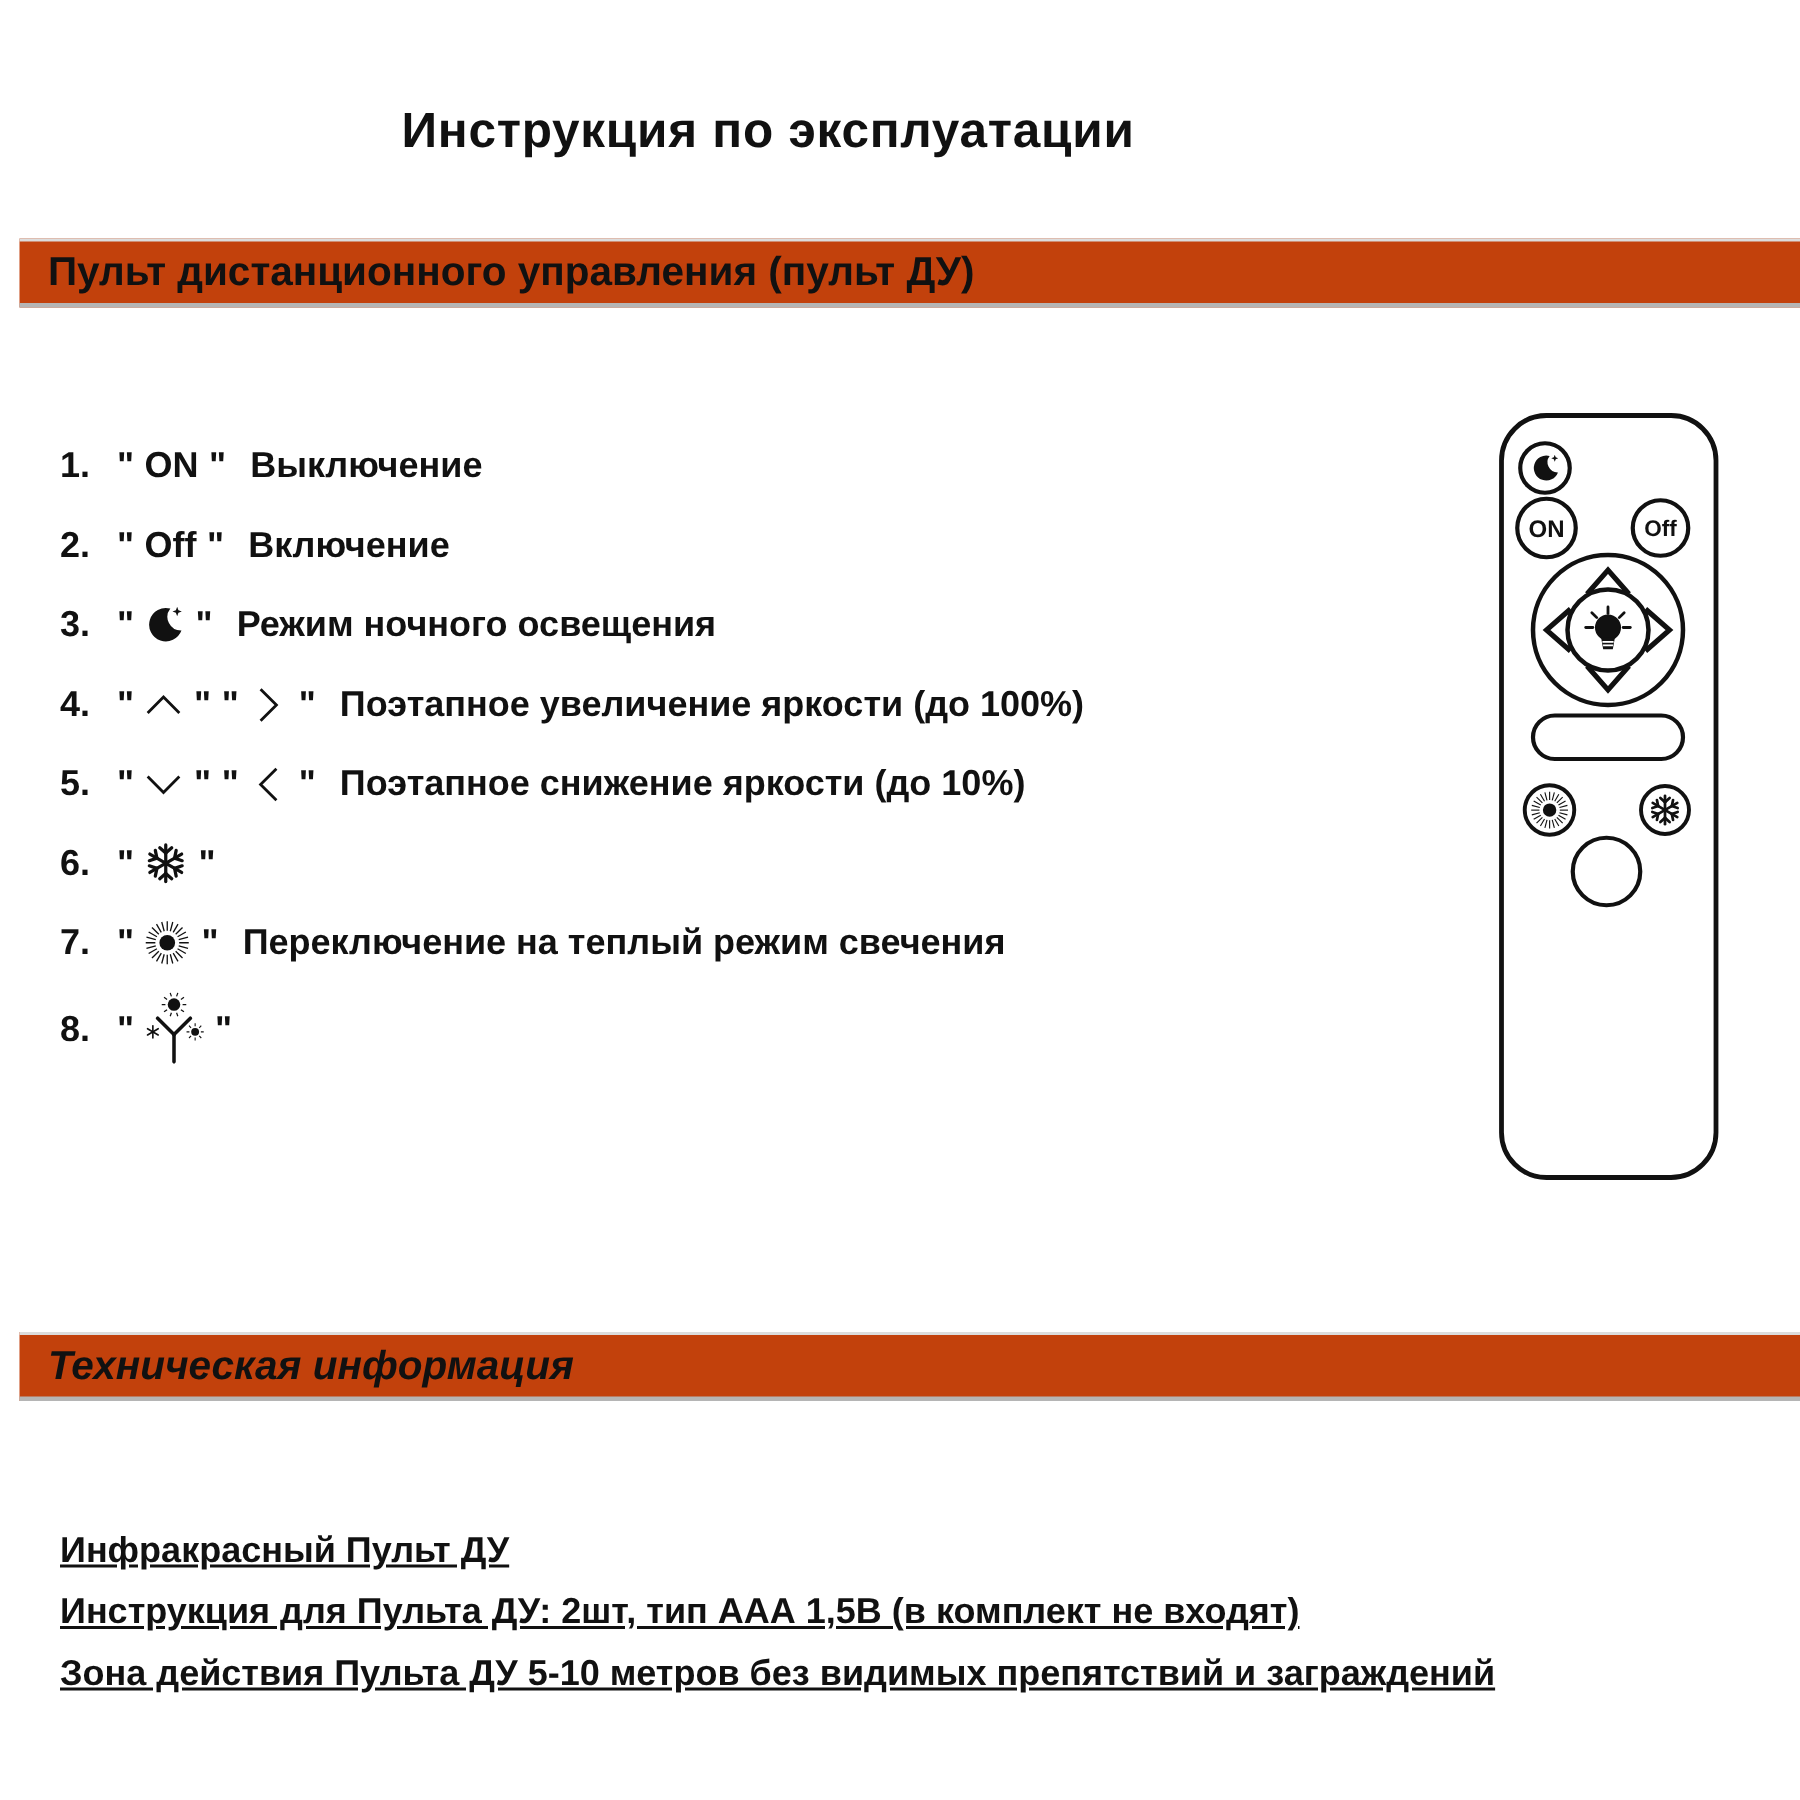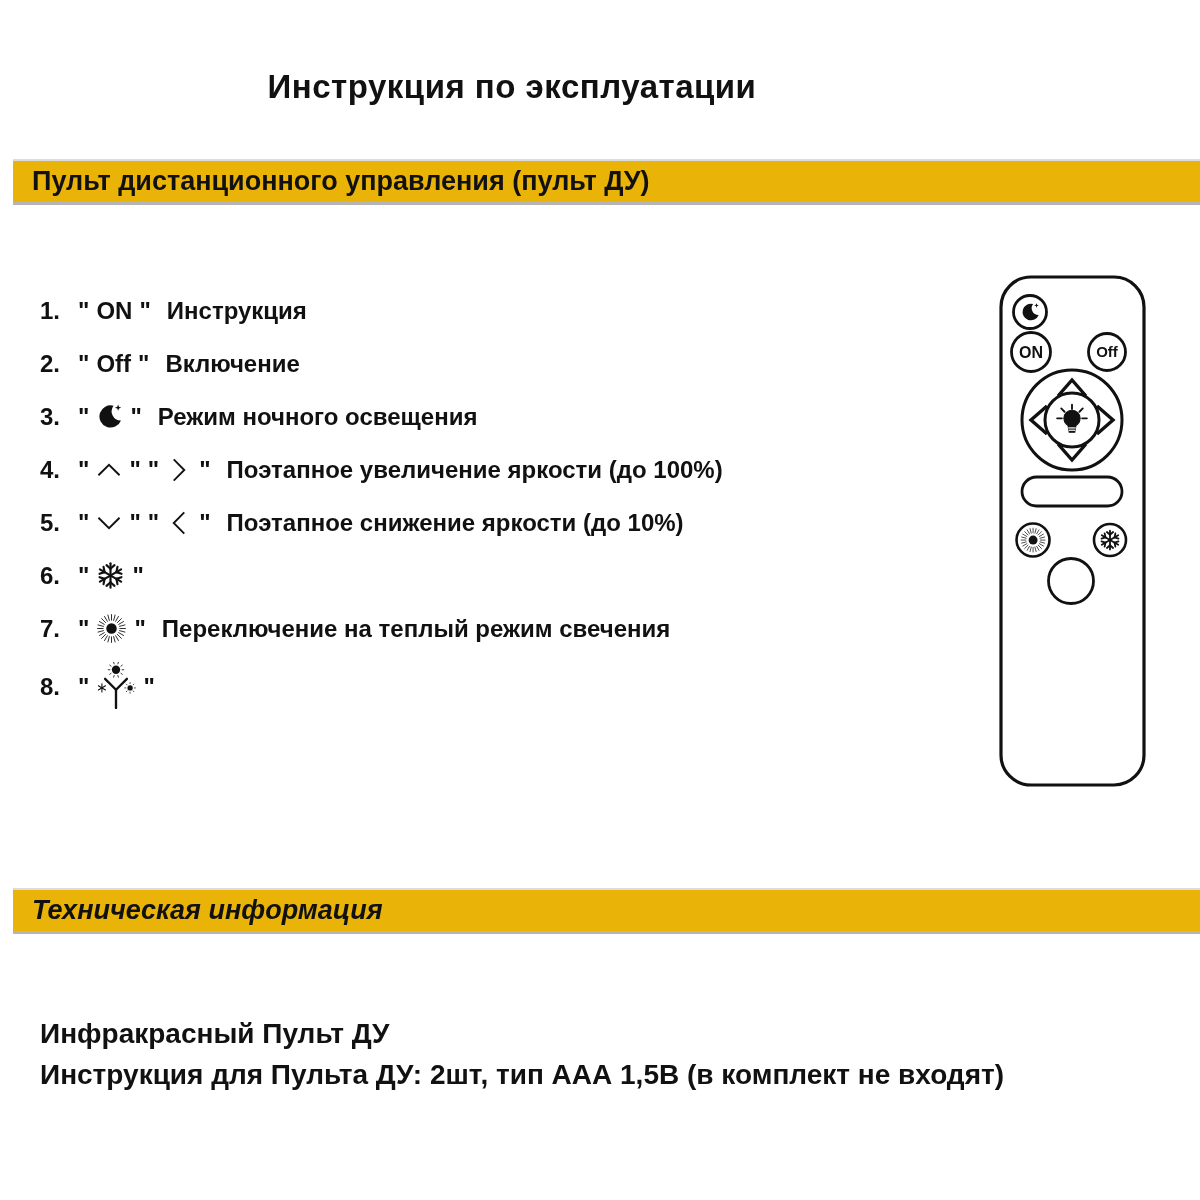--- a/index.html
+++ b/index.html
@@ -7,21 +7,21 @@
     width:1200px;height:1200px;position:relative;overflow:hidden;
     background:#ffffff;color:#111;
     font-family:"Liberation Sans",sans-serif;font-weight:bold;
   }
   .page-title{
     position:absolute;top:68px;left:0;width:1024px;text-align:center;
     font-size:33px;letter-spacing:0.5px;
   }
   .bar{
     position:absolute;left:13px;right:0;height:41px;
-    background:#eab308;
+    background:#c2410c;
     border-top:2px solid #dcdcdc;border-bottom:3px solid #b5b5b5;
     display:flex;align-items:center;padding-left:19px;
     font-size:27px;
   }
   .bar-remote{top:159px;}
   .bar-tech{top:888px;font-style:italic;}
   .instruction-list{
     position:absolute;left:40px;top:284px;width:930px;
     display:flex;flex-direction:column;
   }
@@ -39,39 +39,39 @@
   .sym-temp-select{width:40px;height:52px;}
   .remote{position:absolute;left:999px;top:275px;width:147px;height:512px;}
   .remote svg{display:block;width:147px;height:512px;}
   .remote text{
     font-family:"Liberation Sans",sans-serif;font-weight:bold;fill:#111;
     text-anchor:middle;
   }
   .tech-lines{
     position:absolute;left:40px;top:1020px;width:1120px;
     display:flex;flex-direction:column;gap:13px;
-    font-size:28px;line-height:28px;
+    font-size:24px;line-height:28px;text-decoration:underline;
   }
 </style>
 </head>
 <body>
 
 <div class="page-title">Инструкция по эксплуатации</div>
 
 <div class="bar bar-remote">
   <span>Пульт дистанционного управления (пульт ДУ)</span>
 </div>
 
 <div class="instruction-list">
     <div class="row">
       <span class="num">1.</span>
       <span class="q">"</span>
       <span class="btn-name">ON</span>
       <span class="q">"</span>
-      <span class="label">Инструкция</span>
+      <span class="label">Выключение</span>
     </div>
     <div class="row">
       <span class="num">2.</span>
       <span class="q">"</span>
       <span class="btn-name">Off</span>
       <span class="q">"</span>
       <span class="label">Включение</span>
     </div>
     <div class="row">
       <span class="num">3.</span>
@@ -315,13 +315,14 @@
   </svg>
 </div>
 
 <div class="bar bar-tech">
   <span>Техническая информация</span>
 </div>
 
 <div class="tech-lines">
   <div>Инфракрасный Пульт ДУ</div>
   <div>Инструкция для Пульта ДУ: 2шт, тип ААА 1,5В (в комплект не входят)</div>
+  <div>Зона действия Пульта ДУ 5-10 метров без видимых препятствий и заграждений</div>
 </div>
 
 </body></html>

